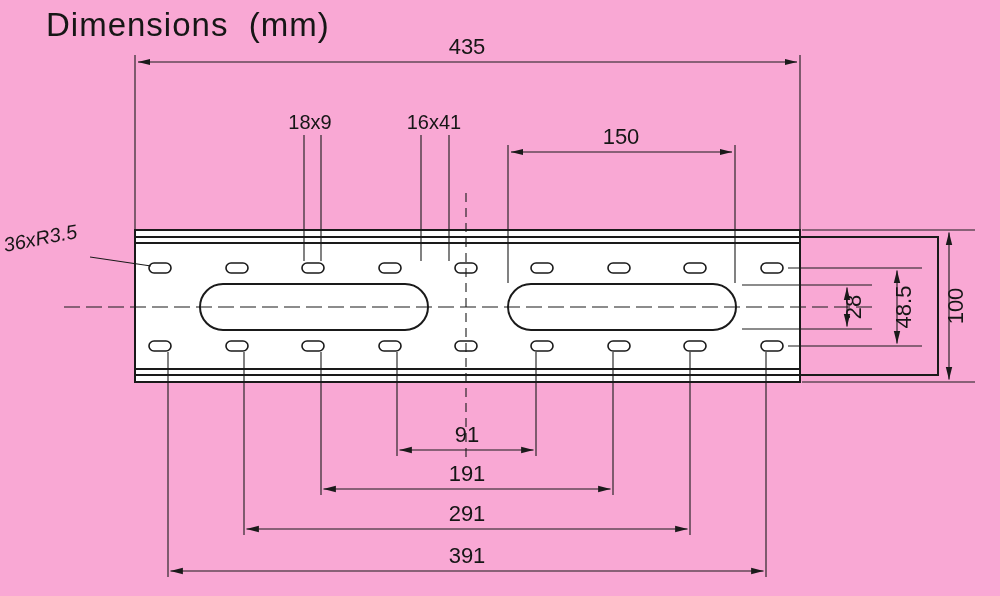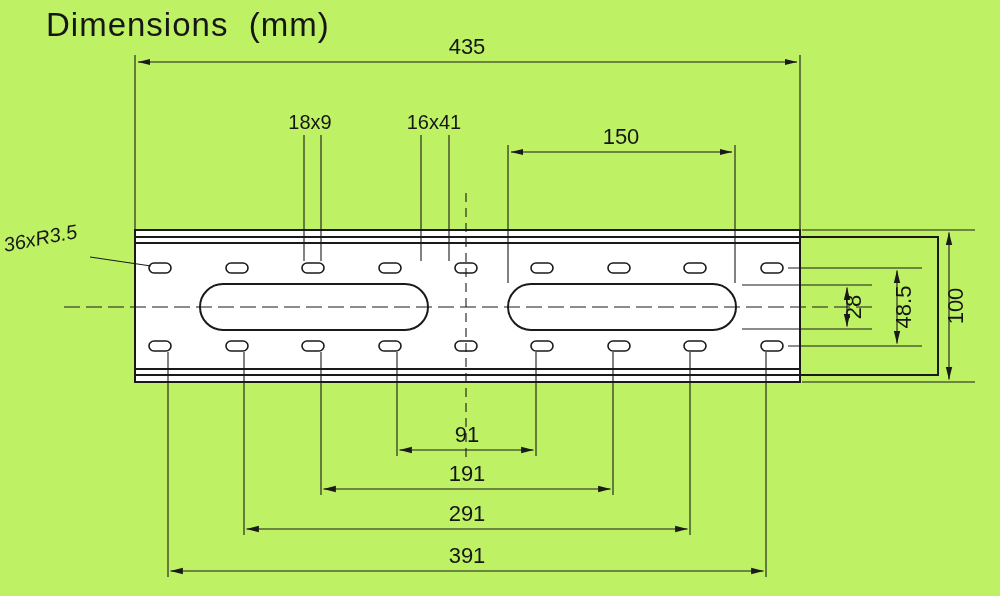--- a/index.html
+++ b/index.html
@@ -1,16 +1,16 @@
 <!DOCTYPE html>
 <html><head>
 <meta charset="utf-8">
 <style>
   html,body{margin:0;padding:0;background:#ffffff}
-  .wrap{width:1000px;height:596px;background:#bef264;position:relative;overflow:hidden}
+  .wrap{width:1000px;height:596px;background:#f9a8d4;position:relative;overflow:hidden}
   svg{display:block}
   .outline{stroke:#1a1a1a;stroke-width:2;fill:none;stroke-linecap:square}
   .face{fill:#ffffff;stroke:#1a1a1a;stroke-width:2}
   .hole{fill:#ffffff;stroke:#1a1a1a;stroke-width:1.6}
   .bigslot{fill:#ffffff;stroke:#1a1a1a;stroke-width:2}
   .thin{stroke:#1a1a1a;stroke-width:1.1;fill:none}
   .dim{stroke:#1a1a1a;stroke-width:1.1;fill:none}
   .cl{stroke:#1a1a1a;stroke-width:1.1;fill:none}
   .cl-h{stroke-dasharray:16 6}
   .cl-v{stroke-dasharray:9 6}

